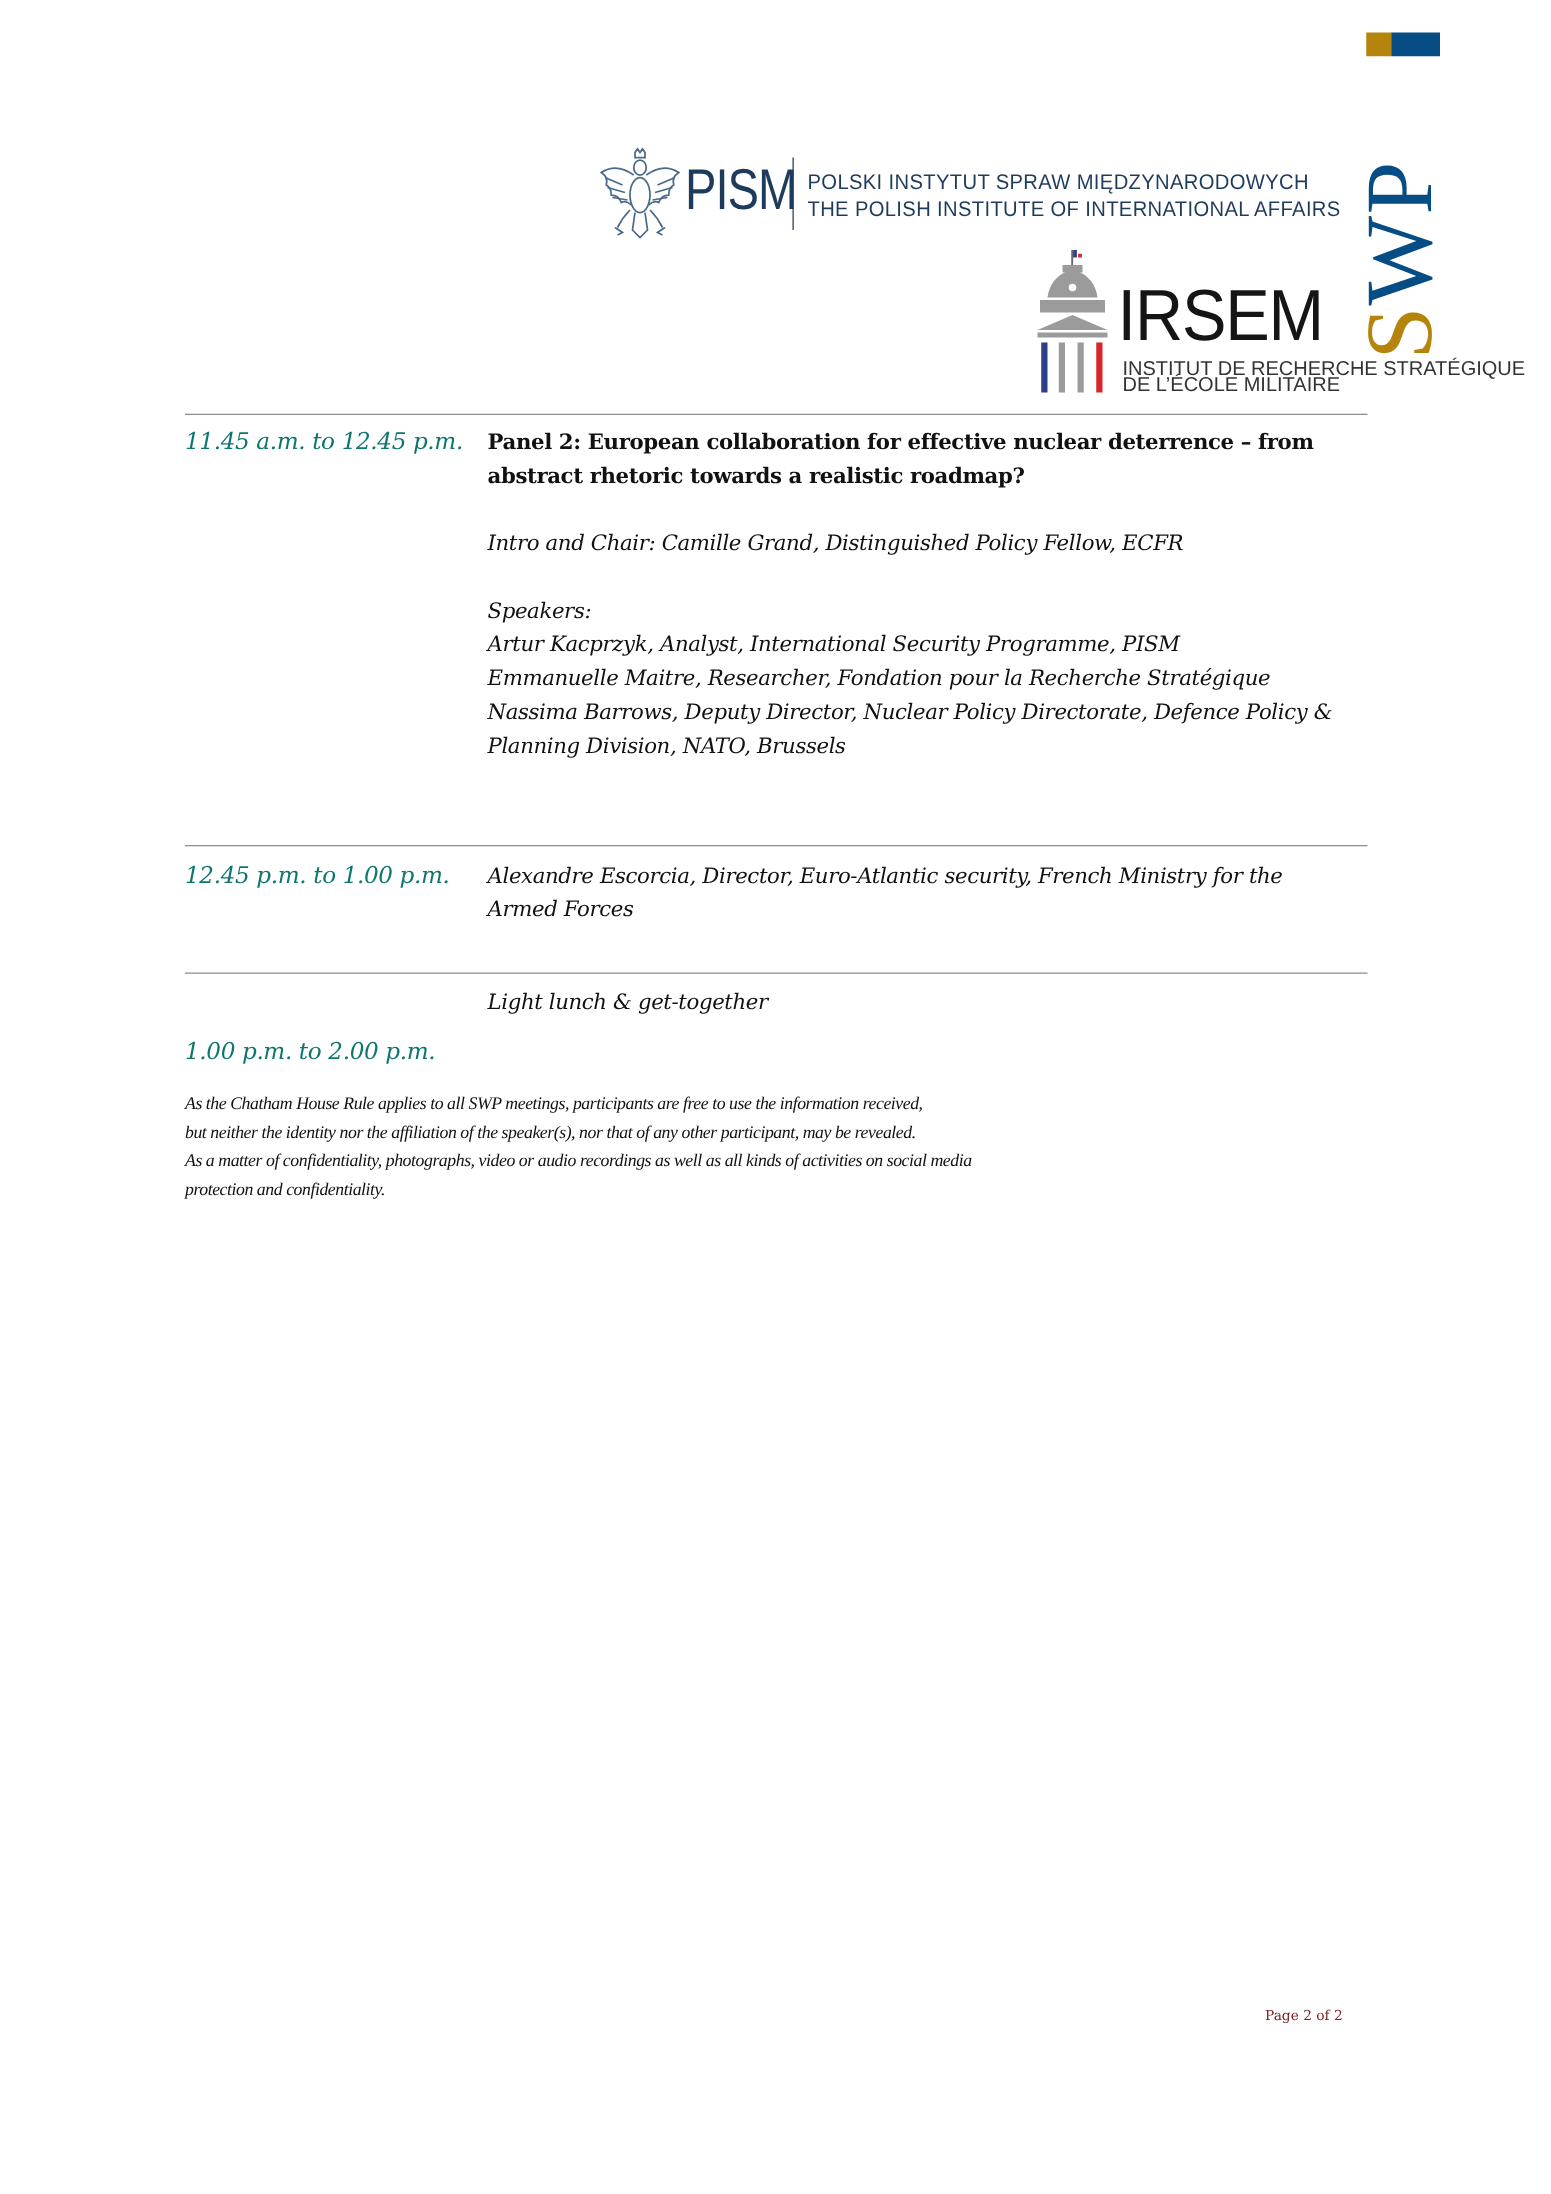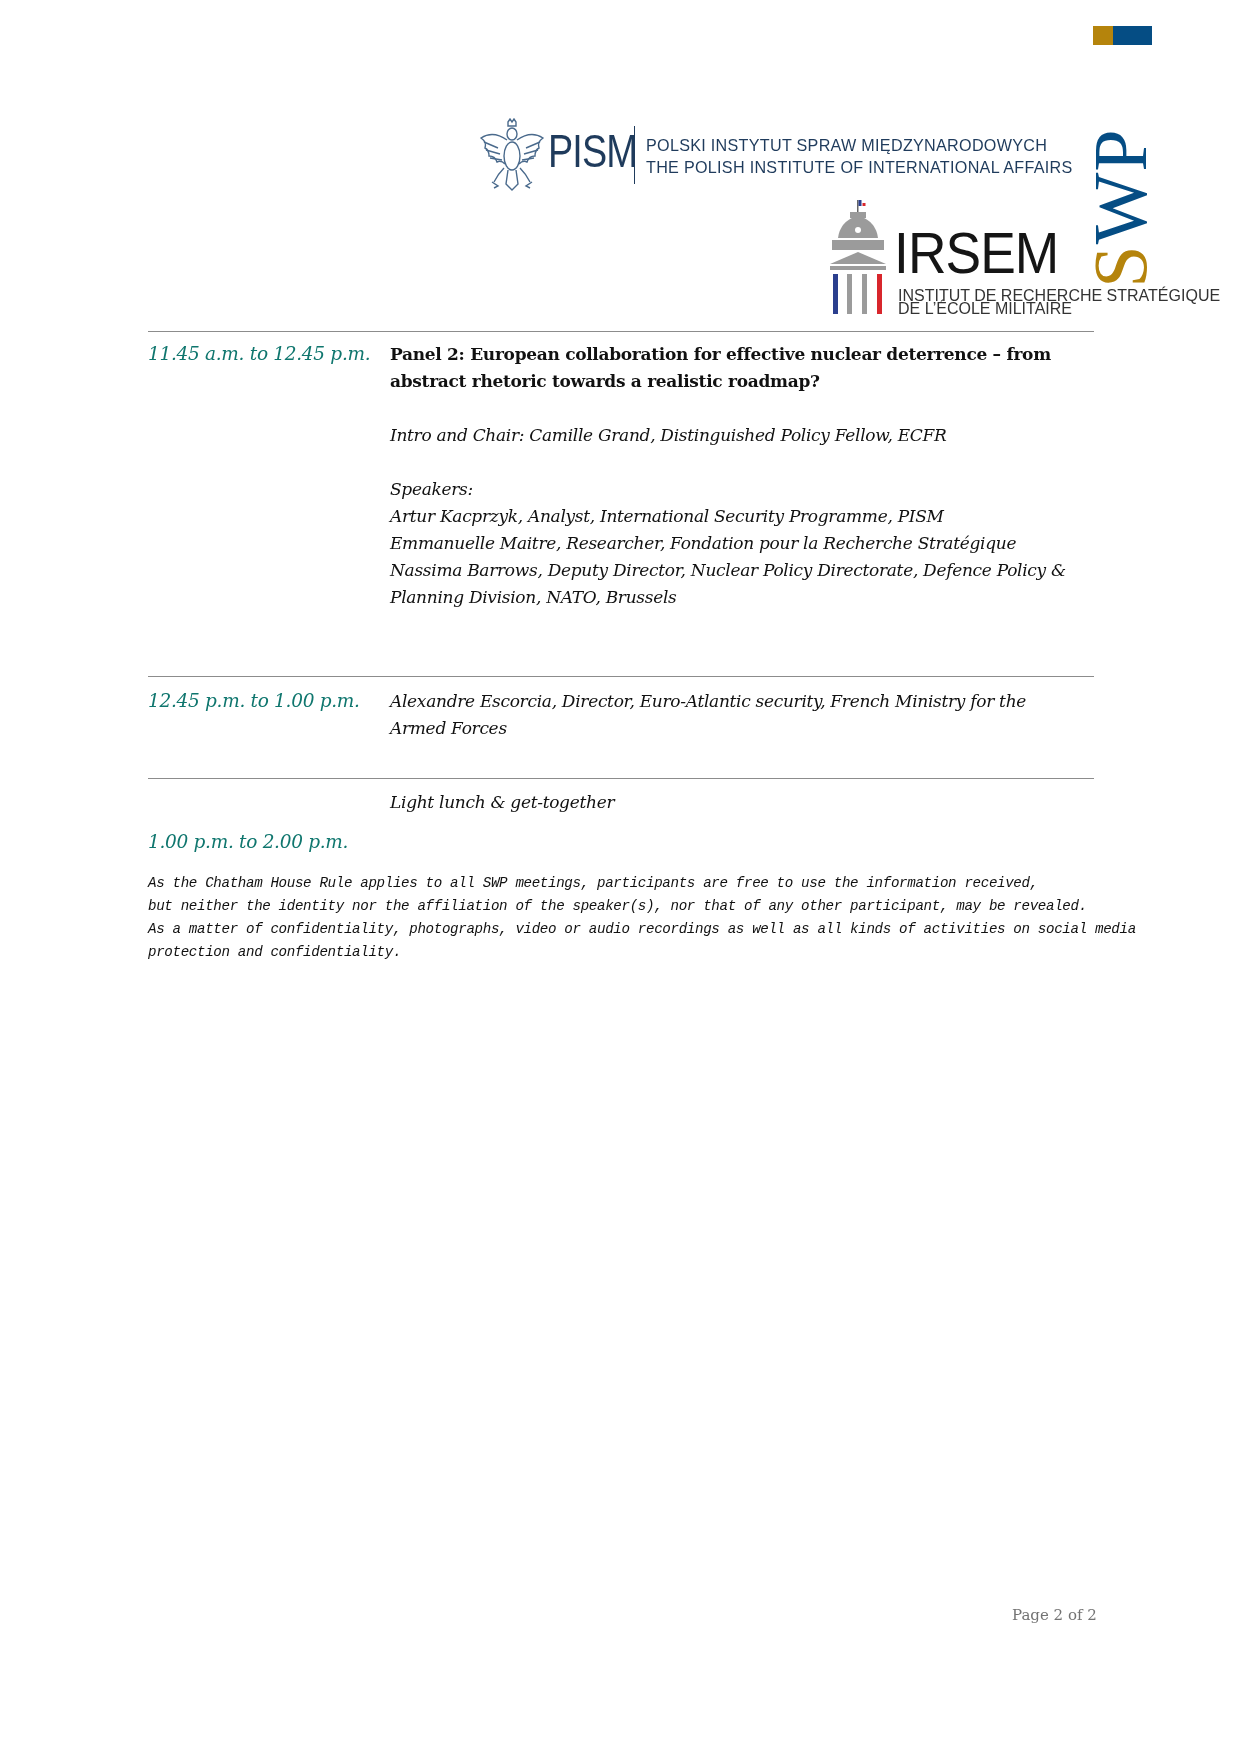--- a/index.html
+++ b/index.html
@@ -29,22 +29,22 @@
     .irsem-sub1 { top: 89px; }
     .irsem-sub2 { top: 102px; }
     
     .rule { left: 148px; width: 946px; height: 1px; background: #8c8c8c; }
     
     .time { left: 148px; font-family: "DejaVu Serif", serif; font-style: italic; font-size: 18.5px; color:#0f766e; white-space:nowrap; letter-spacing:-0.3px; }
     .col2 { left: 390px; width: 705px; font-family: "DejaVu Serif", serif; font-size: 17px; color:#111; line-height: 27px; letter-spacing:-0.3px; }
     .bold { font-weight: bold; }
     .ital { font-style: italic; }
     .line { display:block; white-space: nowrap; }
-    .note { left: 148px; width: 960px; font-family: Liberation Mono, monospace; font-style: italic; font-size: 14.2px; line-height: 23px; color:#111; letter-spacing:-0.35px; }
-    .pageno { left: 1012px; top: 1606px; font-family: "DejaVu Serif", serif; font-size: 15px; color:#737373; white-space:nowrap; }
+    .note { left: 148px; width: 960px; font-family: Liberation Serif, serif; font-style: italic; font-size: 14.2px; line-height: 23px; color:#111; letter-spacing:-0.35px; }
+    .pageno { left: 1012px; top: 1606px; font-family: "DejaVu Serif", serif; font-size: 11px; color:#7f1d1d; white-space:nowrap; }
   </style>
 </head>
 <body>
 
 <div class="abs sq-gold"></div>
 <div class="abs sq-blue"></div>
 <div class="abs swp">
   <div class="swp-text">
     <span class="swp-s">S</span><span class="swp-wp">WP</span>
   </div>

